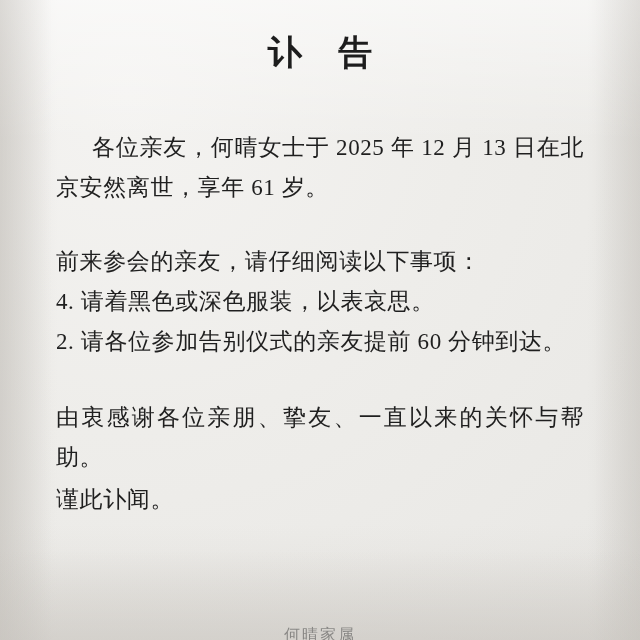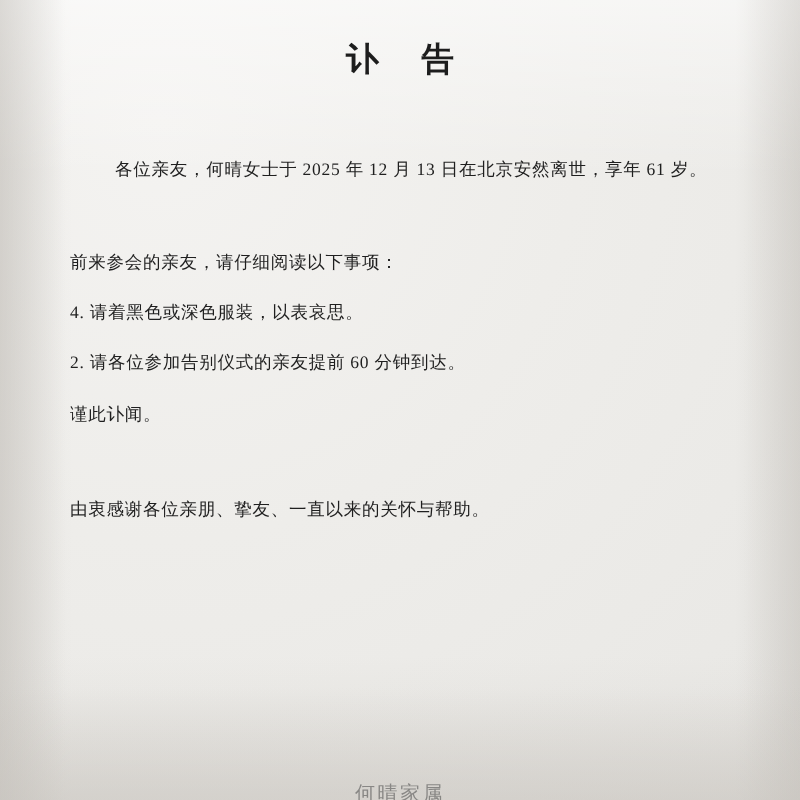--- a/index.html
+++ b/index.html
@@ -34,32 +34,32 @@
   }
   .doc {
     position: relative;
     width: 640px;
     height: 640px;
     box-sizing: border-box;
     padding: 0 56px;
   }
   .title {
     text-align: center;
-    font-size: 26px;
+    font-size: 34px;
     letter-spacing: 14px;
     color: #1d1d1d;
     font-weight: 700;
     padding-top: 30px;
     text-indent: 14px;
     font-family: "Liberation Serif", "DejaVu Serif", serif;
   }
   .body-block {
     margin-top: 52px;
     color: #1f1f1f;
-    font-size: 14px;
+    font-size: 23px;
     line-height: 40px;
     letter-spacing: 0.6px;
   }
   .para {
     margin: 0;
     text-align: justify;
   }
   .indent {
     text-indent: 36px;
   }
@@ -122,22 +122,22 @@
 
       <p class="para indent">各位亲友，何晴女士于 2025 年 12 月 13 日在北京安然离世，享年 61 岁。</p>
 
 
       <p class="para gap-lg">前来参会的亲友，请仔细阅读以下事项：</p>
 
       <p class="para list-line gap-md">4. 请着黑色或深色服装，以表哀思。</p>
 
       <p class="para list-line gap-md">2. 请各位参加告别仪式的亲友提前 60 分钟到达。</p>
 
+      <p class="para closing">由衷感谢各位亲朋、挚友、一直以来的关怀与帮助。</p>
+
       <p class="para gap-sm">谨此讣闻。</p>
-
-      <p class="para closing">由衷感谢各位亲朋、挚友、一直以来的关怀与帮助。</p>
 
     </div>
 
     <div class="signature">何晴家属</div>
 
   </div>
 </div>
 
 </body></html>

